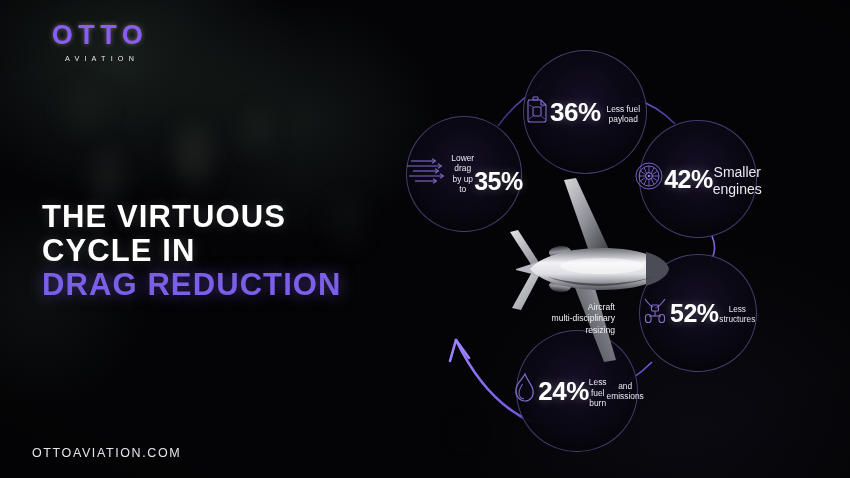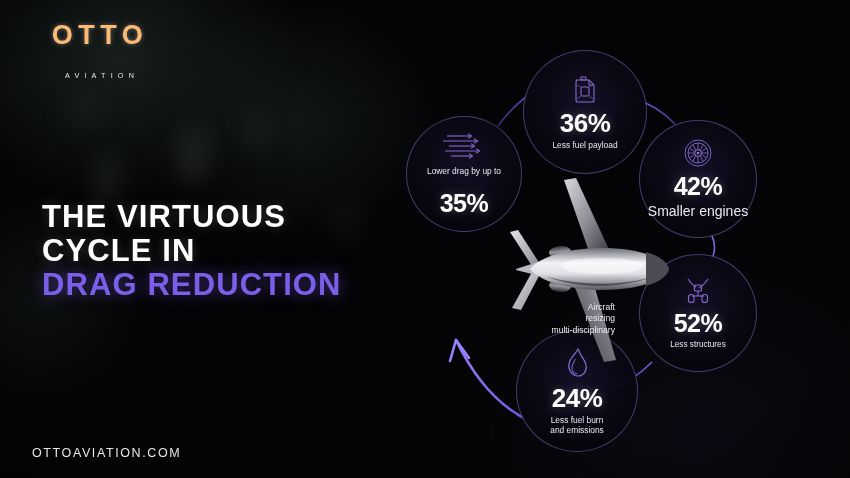--- a/index.html
+++ b/index.html
@@ -30,27 +30,27 @@
   .b5 { left:330px; top:196px; width:34px; height:50px; background:rgba(120,130,124,0.07); }
   .b6 { left:62px;  top:88px;  width:44px; height:44px; background:rgba(120,134,126,0.06); }
   .b7 { left:566px; top:396px; width:26px; height:26px; background:rgba(110,120,116,0.07); }
   .b8 { left:456px; top:424px; width:18px; height:18px; background:rgba(110,120,116,0.06); }
   .vign { position:absolute; inset:0;
     background:radial-gradient(ellipse 130% 120% at 50% 45%, transparent 42%, rgba(0,0,0,0.72) 100%); }
 
   
   #logo { position:absolute; left:30px; top:22px; width:140px; }
   #logo .wordmark {
-    font-size:27px; font-weight:bold; letter-spacing:5.5px; color:#fdba74;
+    font-size:27px; font-weight:bold; letter-spacing:5.5px; color:#8b5cf6;
     line-height:1; text-align:center;
     text-shadow:0 0 5px rgba(255,255,255,0.35);
   }
   #logo .sub {
     font-size:7.2px; letter-spacing:5.2px; color:#e8e8ec; text-align:center;
-    margin-top:22px; padding-left:4px;
+    margin-top:5px; padding-left:4px;
   }
 
   
   #headline { position:absolute; left:42px; top:200px; }
   #headline div {
     font-size:31px; font-weight:bold; letter-spacing:1.1px; line-height:1.10;
     text-transform:uppercase;
   }
   .hl-white { color:#ffffff; text-shadow:0 0 12px rgba(255,255,255,0.18); }
   .hl-purple { color:#7b5fe8; text-shadow:0 0 16px rgba(123,95,232,0.55); }
@@ -62,21 +62,21 @@
   }
 
   
   #diagram { position:absolute; left:390px; top:36px; width:400px; height:410px; }
   #arcs { position:absolute; inset:0; }
 
   .node {
     position:absolute; border-radius:50%;
     border:1px solid rgba(150,125,230,0.45);
     background:radial-gradient(circle at 50% 42%, rgba(22,16,40,0.92), rgba(6,5,12,0.96) 72%);
-    display:flex; flex-direction:column; align-items:center; justify-content:center;
+    display:flex; flex-direction:row; align-items:center; justify-content:center;
     text-align:center;
   }
   .node .pct {
     color:#ffffff; font-weight:bold; letter-spacing:-0.5px; line-height:1;
     text-shadow:0 0 10px rgba(255,255,255,0.25);
   }
   .node .cap { color:#e9e9ef; line-height:1.25; margin-top:4px; }
   .ico { opacity:0.95; margin-bottom:2px; }
 
   
@@ -309,17 +309,17 @@
 
     <path d="M150 78 C164 82, 172 89, 173 95 C172 101, 164 108, 150 112 Z" fill="#4c4c55"></path>
 
     <ellipse cx="106" cy="92" rx="42" ry="8" fill="#ffffff" opacity="0.5"></ellipse>
 
     <path d="M52 103 C86 116, 126 114, 160 102 C128 112, 86 112, 52 103 Z" fill="#1d1d22" opacity="0.55"></path>
   </svg>
 
   <div id="center-caption">
     <div>Aircraft</div>
+    <div>multi-disciplinary</div>
     <div>resizing</div>
-    <div>multi-disciplinary</div>
   </div>
 
 </div>
 
 </body></html>

